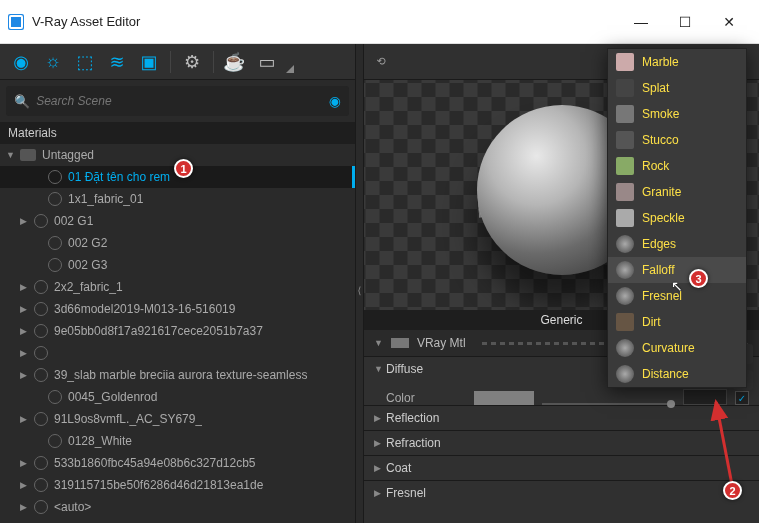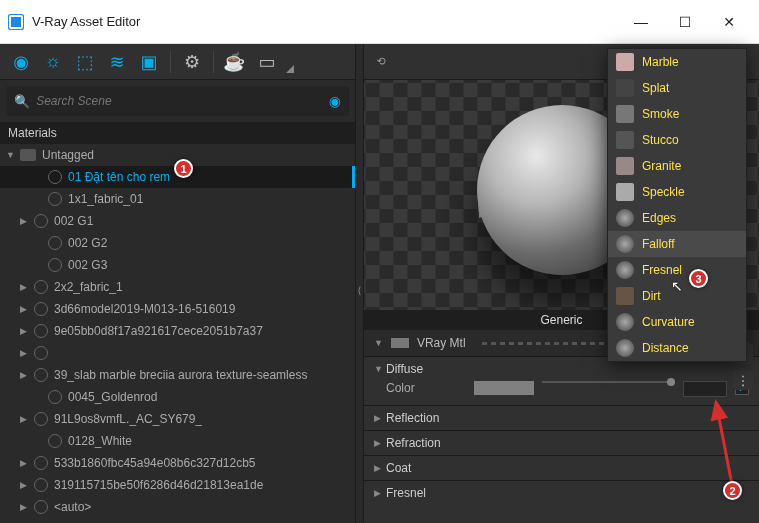--- a/index.html
+++ b/index.html
@@ -54,21 +54,21 @@
   background: radial-gradient(circle at 35% 30%, #e8e8e8 0%, #b6b6b6 30%, #6a6a6a 60%, #2a2a2a 100%); box-shadow: 0 30px 30px rgba(0,0,0,.5); }
 .swoop { position: absolute; left: 50%; top: 50%; width: 180px; height: 90px; border: 28px solid #bbb; border-radius: 90px 90px 0 0; border-bottom: none; transform: translate(-50%,-88%) rotate(-8deg); opacity: .85; }
 
 .sectitle { background: #1e1e1e; color: #ddd; text-align: center; font-size: 12px; padding: 3px 0; }
 .matpath { display: flex; align-items: center; height: 26px; background: #2a2a2a; padding: 0 10px; color: #bbb; font-size: 12px; gap: 8px; }
 .matpath .bars { flex: 1; height: 3px; background: repeating-linear-gradient(90deg, #555 0 5px, transparent 5px 9px); margin-left: 8px; }
 
 .propgroup { border-top: 1px solid #1a1a1a; }
 .propgroup .phdr { display: flex; align-items: center; height: 24px; padding: 0 10px; color: #ccc; font-size: 12px; cursor: pointer; }
 .propgroup .phdr .pa { width: 12px; font-size: 9px; color: #888; }
-.proprow { display: flex; align-items: flex-start; height: 24px; padding: 0 10px 0 22px; color: #aaa; font-size: 12px; gap: 8px; }
+.proprow { display: flex; align-items: flex-end; height: 24px; padding: 0 10px 0 22px; color: #aaa; font-size: 12px; gap: 8px; }
 .proprow .swatch { width: 60px; height: 14px; background: #808080; }
 .proprow .slider { flex: 1; height: 2px; background: #555; position: relative; }
 .proprow .slider::after { content:""; position:absolute; right:0; top:-3px; width:8px; height:8px; background:#888; border-radius:50%; }
 .proprow .numbox { width: 44px; height: 16px; background: #222; border: 1px solid #444; }
 .proprow .cbox { width: 14px; height: 14px; background: #222; border: 1px solid #555; display:flex; align-items:center; justify-content:center; color:#00aeef; font-size:10px; }
 .sidebtns { position: absolute; right: 6px; top: 300px; display: flex; flex-direction: column; gap: 6px; }
 .sidebtn { width: 20px; height: 20px; background: #333; border-radius: 3px; display:flex; align-items:center; justify-content:center; color:#ccc; font-size:13px; }
 
 .texmenu { position: absolute; right: 12px; top: 48px; width: 140px; background: #3a3a3a; border: 1px solid #222; box-shadow: 0 4px 18px rgba(0,0,0,.6); z-index: 50; }
 .texitem { display: flex; align-items: center; height: 26px; padding: 0 8px; color: #fde047; font-size: 12px; gap: 8px; cursor: pointer; }
@@ -283,20 +283,24 @@
     </div>
     <div class="texitem">
       <div class="texthumb" style="background: rgb(119, 119, 119);"></div>
       <span>Smoke</span>
     </div>
     <div class="texitem">
       <div class="texthumb" style="background: rgb(85, 85, 85);"></div>
       <span>Stucco</span>
     </div>
     <div class="texitem">
+      <div class="texthumb" style="background: rgb(136, 170, 102);"></div>
+      <span>Rock</span>
+    </div>
+    <div class="texitem">
       <div class="texthumb" style="background: rgb(153, 136, 136);"></div>
       <span>Granite</span>
     </div>
     <div class="texitem">
       <div class="texthumb" style="background: rgb(170, 170, 170);"></div>
       <span>Speckle</span>
     </div>
     <div class="texitem">
       <div class="texthumb" style="background: radial-gradient(circle, rgb(170, 170, 170), rgb(68, 68, 68)); border-radius: 50%;"></div>
       <span>Edges</span>

